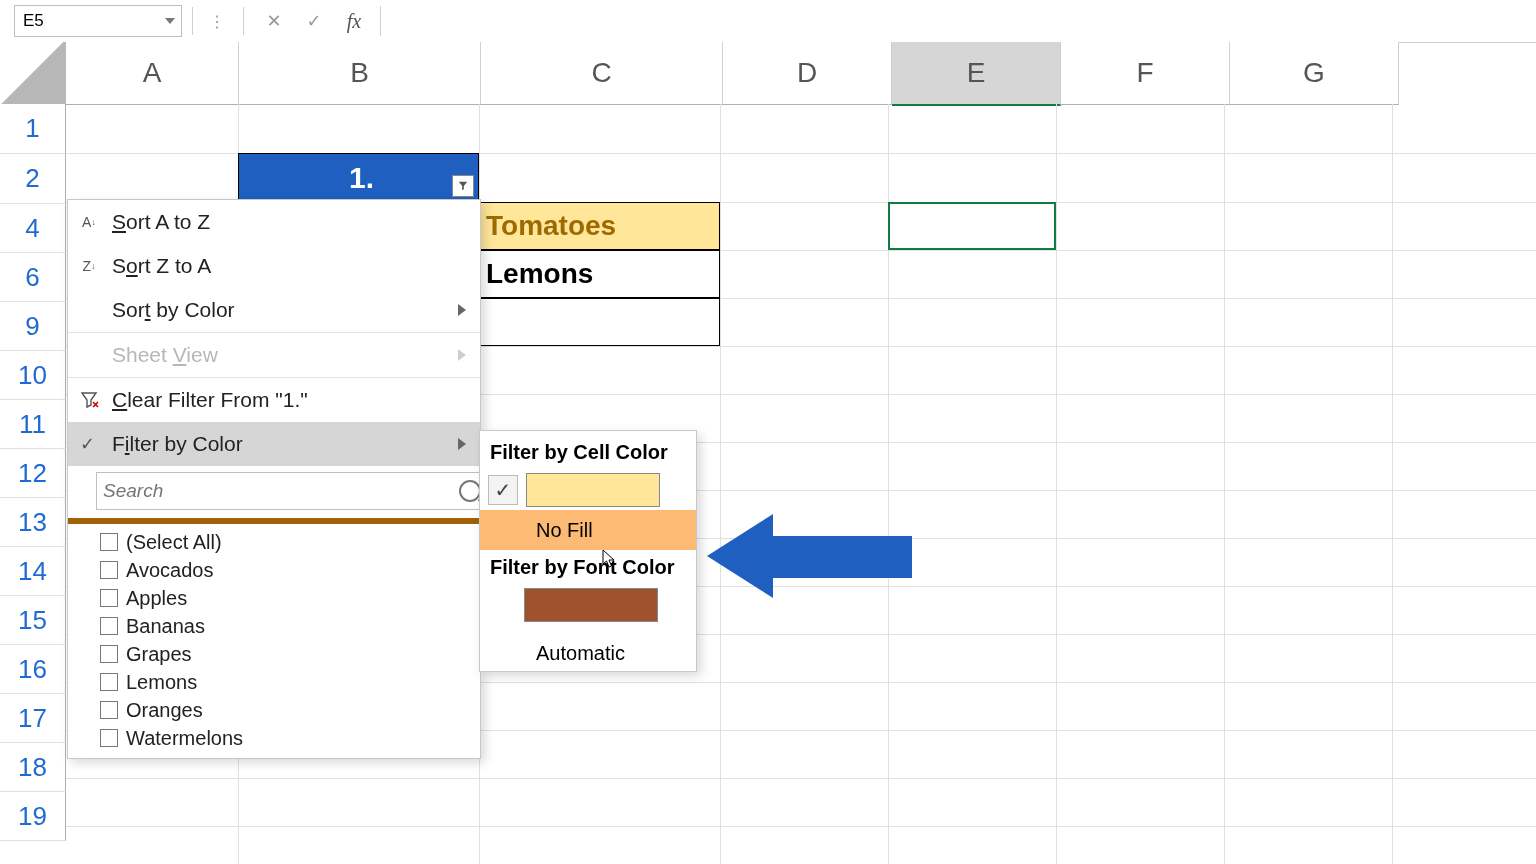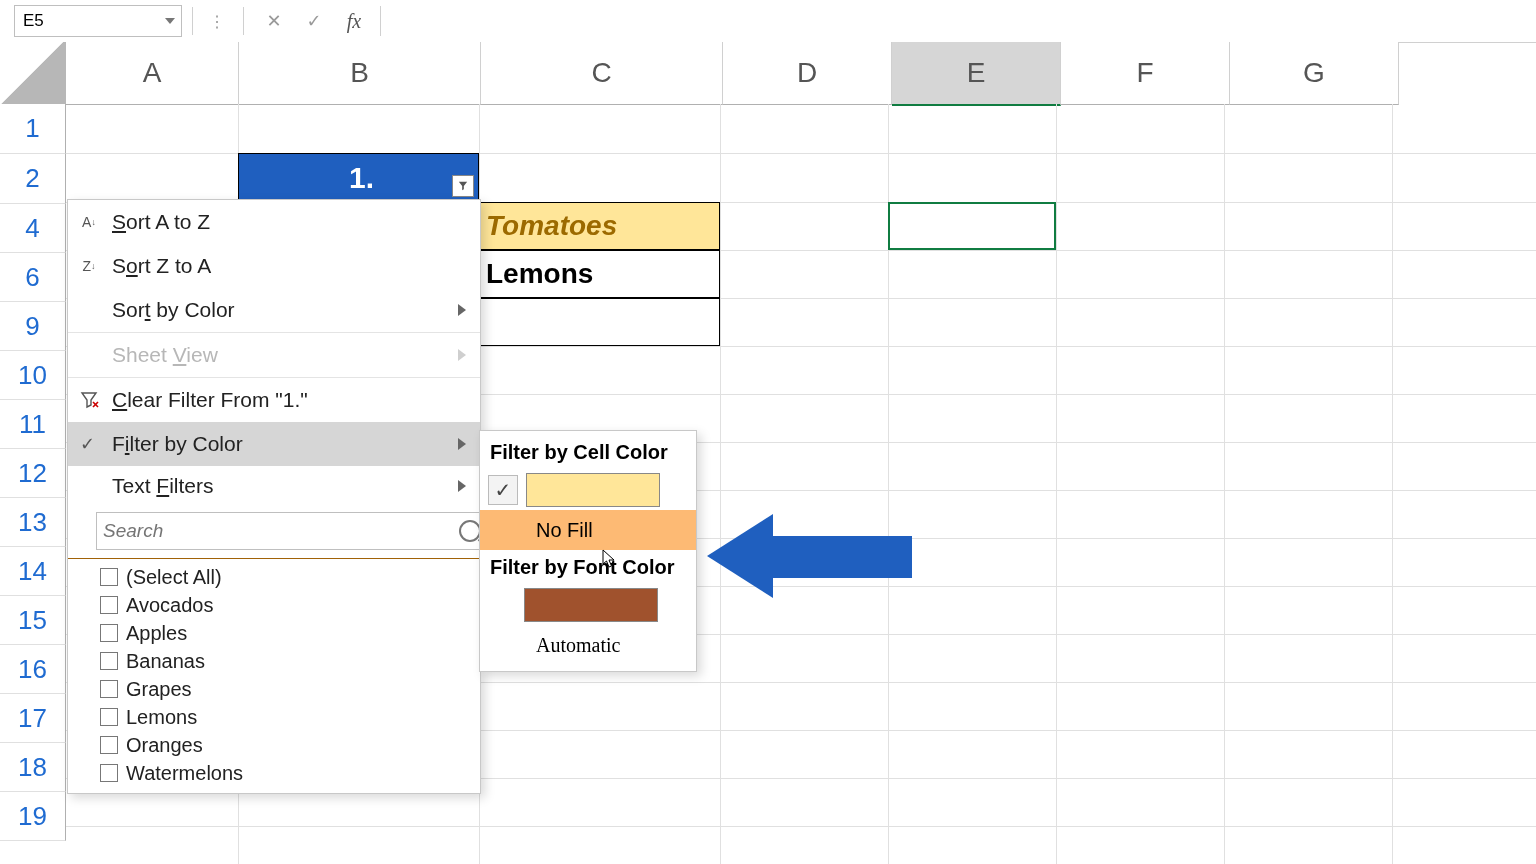--- a/index.html
+++ b/index.html
@@ -48,33 +48,33 @@
   .mitem .arr{position:absolute;right:14px;top:50%;transform:translateY(-50%);width:0;height:0;border-top:6px solid transparent;border-bottom:6px solid transparent;border-left:8px solid #666;}
   .mitem.dis .arr{border-left-color:#cfcfcf;}
   .mitem .chk{position:absolute;left:12px;top:50%;transform:translateY(-50%);color:#555;font-size:18px;}
   .mitem u{text-decoration:underline;}
   .micon{position:absolute;left:10px;top:50%;transform:translateY(-50%);width:22px;height:22px;display:flex;align-items:center;justify-content:center;font-size:14px;color:#555;}
   .searchwrap{padding:6px 10px;}
   .searchbox{position:relative;width:100%;height:36px;border:1px solid #bfbfbf;display:flex;align-items:center;margin-left:18px;}
   .searchbox input{border:none;outline:none;flex:1;font-size:19px;padding-left:6px;color:#888;background:transparent;font-style:italic;}
   .mag{width:18px;height:18px;border:2px solid #777;border-radius:50%;position:relative;margin-right:8px;}
   .mag::after{content:"";position:absolute;width:2px;height:10px;background:#777;transform:rotate(-45deg);right:-4px;bottom:-8px;}
-  .chklist{padding:4px 10px 6px 32px;border-top:1px solid #a16207;margin-top:2px;}
+  .chklist{padding:4px 10px 6px 32px;border-top:6px solid #a16207;margin-top:2px;}
   .chkitem{display:flex;align-items:center;font-size:20px;height:28px;}
   .chkitem .box{width:16px;height:16px;border:1px solid #777;margin-right:8px;}
 
   
   .submenu{position:absolute;top:430px;left:479px;width:216px;background:#fff;border:1px solid #c8c8c8;box-shadow:4px 4px 10px rgba(0,0,0,.15);font-size:20px;padding-bottom:6px;}
   .subhdr{font-weight:bold;padding:10px 10px 6px 10px;}
   .colorrow{display:flex;align-items:center;height:40px;padding-left:8px;}
   .colorrow.hl{background:#fdba74;}
   .colorrow .tick{width:28px;height:28px;border:1px solid #bbb;background:#f3f3f3;display:flex;align-items:center;justify-content:center;margin-right:8px;color:#444;}
   .swatch{width:132px;height:32px;border:1px solid #888;}
   .nofill{padding-left:56px;height:40px;display:flex;align-items:center;}
-  .auto{padding-left:56px;height:40px;display:flex;align-items:center;font-family:Liberation Serif, serif;}
+  .auto{padding-left:56px;height:40px;display:flex;align-items:flex-end;}
 
   
   .bigarrow{position:absolute;top:514px;left:707px;width:205px;height:84px;}
   .bigarrow .shaft{position:absolute;top:22px;left:60px;width:145px;height:42px;background:#1f5fbf;}
   .bigarrow .head{position:absolute;top:0;left:0;width:0;height:0;border-top:42px solid transparent;border-bottom:42px solid transparent;border-right:66px solid #1f5fbf;}
 
   
   .cursor{position:absolute;width:14px;height:20px;pointer-events:none;}
 </style>
 </head>
@@ -147,21 +147,21 @@
       <div class="gridline-h" style="top: 578px;"></div>
       <div class="gridline-h" style="top: 626px;"></div>
       <div class="gridline-h" style="top: 674px;"></div>
       <div class="gridline-h" style="top: 722px;"></div>
       <div class="cell hdrcell" style="left: 172px; top: 49px; width: 241px; height: 49px; position: relative;">1.<div class="filterbtn active" style="right: 4px; bottom: 4px;">
           <svg class="funnel" viewBox="0 0 12 12">
             <path d="M1 1h10L7 6v4l-2 1V6z" fill="#555"></path>
           </svg>
         </div></div>
       <div class="cell hdrcell" style="left: 413px; top: 49px; width: 241px; height: 49px; position: relative;">2.<div class="filterbtn" style="right: 4px; bottom: 4px;"></div></div>
-      <div class="cell tom tblborder" style="left: 413px; top: 98px; width: 241px; height: 48px; font-style: italic;">Tomatoes</div>
+      <div class="cell tom tblborder" style="left: 413px; top: 98px; width: 241px; height: 48px;">Tomatoes</div>
       <div class="cell lem tblborder" style="left: 413px; top: 146px; width: 241px; height: 48px;">Lemons</div>
       <div class="cell tblborder" style="left: 413px; top: 194px; width: 241px; height: 48px;"></div>
       <div class="selcell" style="left: 822px; top: 98px; width: 168px; height: 48px;"></div>
     </div>
 </div>
 
 <div class="menu">
   <div class="mitem">
     <span class="micon">A<span style="font-size:9px">↓</span></span>
     <span><u>S</u>ort A to Z</span>
@@ -188,24 +188,20 @@
           <line x1="19" y1="12" x2="14" y2="17" stroke="#c00" stroke-width="1.6"></line>
         </svg>
     </span>
     <span><u>C</u>lear Filter From "1."</span>
   </div>
   <div class="mitem hl">
     <span class="chk">✓</span>
     <span>F<u>i</u>lter by Color</span>
     <span class="arr"></span>
   </div>
-  <div class="mitem" style="height:40px">
-    <span>Text <u>F</u>ilters</span>
-    <span class="arr"></span>
-  </div>
   <div class="searchwrap">
     <div class="searchbox">
       <input placeholder="Search" style="">
       <span class="mag"></span>
     </div>
   </div>
   <div class="chklist" id="chklist">
       <div class="chkitem">
         <span class="box"></span>
         <span>(Select All)</span>

